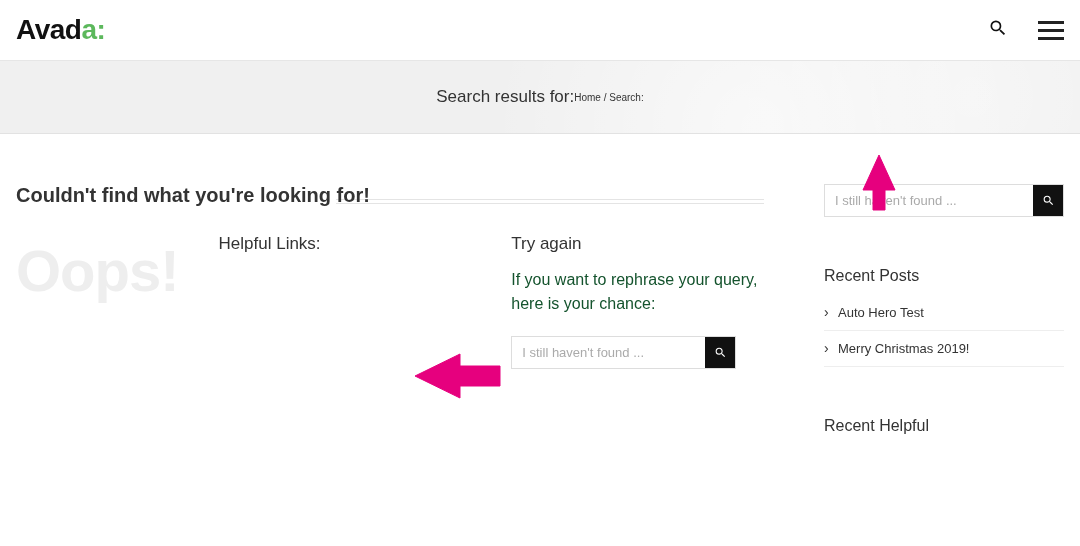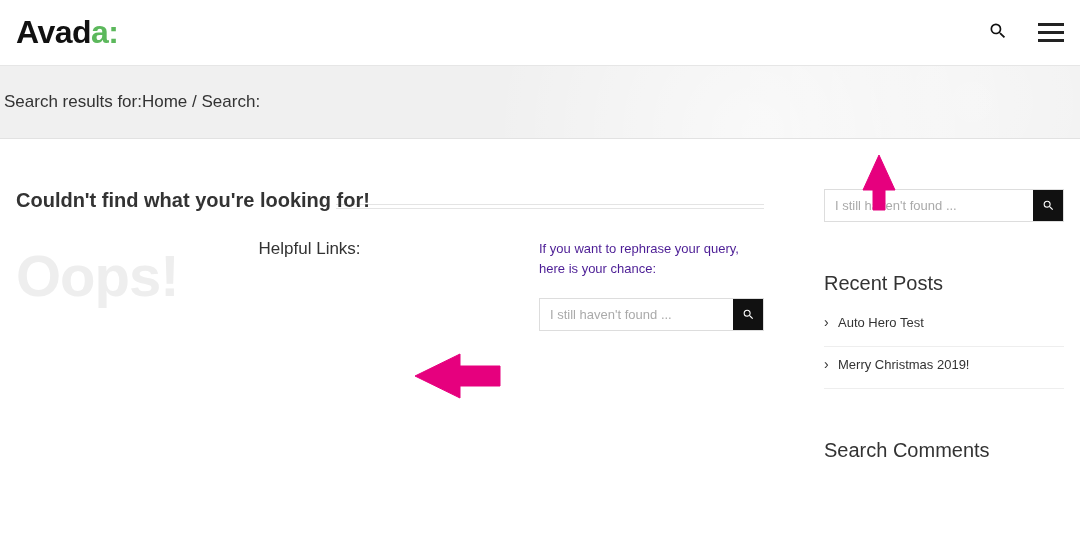--- a/index.html
+++ b/index.html
@@ -1,62 +1,62 @@
 <!DOCTYPE html>
 <html><head>
 <meta charset="utf-8">
 <style>
   * { box-sizing: border-box; margin: 0; padding: 0; }
   body { font-family: Arial, Helvetica, sans-serif; color: #333; width: 1080px; height: 546px; overflow: hidden; background: #fff; position: relative; }
   
   
   .header { display: flex; align-items: center; justify-content: space-between; padding: 14px 16px; border-bottom: 1px solid #e6e6e6; }
-  .logo { font-size: 32px; font-weight: 700; letter-spacing: -0.5px; }
+  .logo { font-size: 28px; font-weight: 700; letter-spacing: -0.5px; }
   .logo-black { color: #111; }
   .logo-green { color: #5cb85c; }
   .logo-colon { color: #5cb85c; font-weight: 700; }
   .header-right { display: flex; align-items: center; gap: 30px; }
   .search-trigger svg { width: 20px; height: 20px; fill: #111; }
   .hamburger { display: flex; flex-direction: column; gap: 5px; cursor: pointer; }
   .hamburger span { display: block; width: 26px; height: 3px; background: #222; }
   
   
-  .titlebar { background: #f0f0f0; background-image: radial-gradient(circle at 70% 90%, rgba(255,255,255,0.6) 0%, rgba(255,255,255,0) 35%), radial-gradient(circle at 90% 50%, rgba(255,255,255,0.4) 0%, rgba(255,255,255,0) 25%); border-bottom: 1px solid #e2e2e2; padding: 26px 4px; display: flex; justify-content: flex-start; align-items: center; }
+  .titlebar { background: #f0f0f0; background-image: radial-gradient(circle at 70% 90%, rgba(255,255,255,0.6) 0%, rgba(255,255,255,0) 35%), radial-gradient(circle at 90% 50%, rgba(255,255,255,0.4) 0%, rgba(255,255,255,0) 25%); border-bottom: 1px solid #e2e2e2; padding: 26px 16px; display: flex; justify-content: center; align-items: center; }
   .page-title { font-size: 17px; color: #333; font-weight: 400; }
-  .breadcrumbs { font-size: 17px; color: #333; }
+  .breadcrumbs { font-size: 10px; color: #333; }
   .breadcrumbs a { color: #333; text-decoration: none; }
   
   
   .container { display: flex; padding: 50px 16px 0 16px; gap: 60px; }
   .main { flex: 1; }
   .sidebar { width: 240px; position: relative; }
   
   .not-found-title { font-size: 20px; color: #333; margin-bottom: 6px; }
   .not-found-rule { border: none; border-top: 1px solid #e4e4e4; border-bottom: 1px solid #e4e4e4; height: 5px; margin-left: 320px; margin-top: -14px; margin-bottom: 30px; }
   
   .error-row { display: flex; gap: 40px; }
   .oops { font-size: 58px; font-weight: 800; color: #eeeeee; line-height: 1; padding-top: 8px; letter-spacing: -1px; }
-  .col { flex: 1; margin-left: 40px; }
+  .col { flex: 1; }
   .col-title { font-size: 17px; color: #333; margin-bottom: 14px; font-weight: 400; }
-  .try-desc { font-size: 13px; color: #4c1d95; line-height: 1.5; margin-bottom: 20px; }
+  .try-desc { font-size: 16px; color: #14532d; line-height: 1.5; margin-bottom: 20px; }
   
   .searchbox { display: flex; border: 1px solid #ddd; }
   .searchbox input { flex: 1; border: none; padding: 8px 10px; font-size: 13px; outline: none; color: #888; min-width: 0; }
   .searchbox input::placeholder { color: #aaa; }
   .searchbox button { width: 30px; background: #111; border: none; display: flex; align-items: center; justify-content: center; cursor: pointer; }
   .searchbox button svg { width: 13px; height: 13px; fill: #fff; }
   
   .main .searchbox { width: 225px; }
   .sidebar .searchbox { width: 100%; }
   
   
   .widget { margin-top: 50px; }
-  .widget-title { font-size: 20px; color: #333; margin-bottom: 10px; font-weight: 400; }
+  .widget-title { font-size: 16px; color: #333; margin-bottom: 10px; font-weight: 400; }
   .widget ul { list-style: none; }
-  .widget li { padding: 10px 0 16px 14px; border-bottom: 1px solid #eee; font-size: 13px; color: #333; position: relative; }
+  .widget li { padding: 10px 0 10px 14px; border-bottom: 1px solid #eee; font-size: 13px; color: #333; position: relative; }
   .widget li::before { content: '›'; position: absolute; left: 0; top: 9px; font-size: 14px; color: #333; }
   .widget li a { color: #333; text-decoration: none; }
   .widget .comment-text { line-height: 1.4; }
   
   
   .arrow { position: absolute; pointer-events: none; }
   .arrow svg { fill: #e6007e; stroke: #e6007e; }
 </style>
 </head>
 <body>
@@ -92,20 +92,21 @@
   <div class="main">
     <h2 class="not-found-title">Couldn't find what you're looking for!</h2>
     <hr class="not-found-rule">
 
     <div class="error-row">
       <div class="oops">Oops!</div>
       <div class="col">
         <h3 class="col-title">Helpful Links:</h3>
       </div>
       <div class="col">
+        <h3 class="col-title">Try again</h3>
         <p class="try-desc">If you want to rephrase your query, here is your chance:</p>
         <form class="searchbox">
           <input type="text" placeholder="I still haven't found ..." style="">
           <button type="submit">
             <svg viewBox="0 0 24 24">
                 <path d="M15.5 14h-.79l-.28-.27A6.471 6.471 0 0016 9.5 6.5 6.5 0 109.5 16c1.61 0 3.09-.59 4.23-1.57l.27.28v.79L19 20.49 20.49 19 15.5 14zm-6 0C7.01 14 5 11.99 5 9.5S7.01 5 9.5 5 14 7.01 14 9.5 11.99 14 9.5 14z"></path>
               </svg>
           </button>
         </form>
       </div>
@@ -124,21 +125,21 @@
 
     <div class="widget">
       <h4 class="widget-title">Recent Posts</h4>
       <ul>
         <li><a href="#">Auto Hero Test</a></li>
         <li><a href="#">Merry Christmas 2019!</a></li>
       </ul>
     </div>
 
     <div class="widget">
-      <h4 class="widget-title">Search Comments</h4>
+      <h4 class="widget-title">Recent Helpful</h4>
     </div>
   </aside>
 </div>
 
 <div class="arrow" style="left:855px; top:155px;">
   <svg width="48" height="60" viewBox="0 0 48 60">
       <path d="M24 0 L40 35 L30 35 L30 55 L18 55 L18 35 L8 35 Z"></path>
     </svg>
 </div>
 <div class="arrow" style="left:415px; top:350px;">

